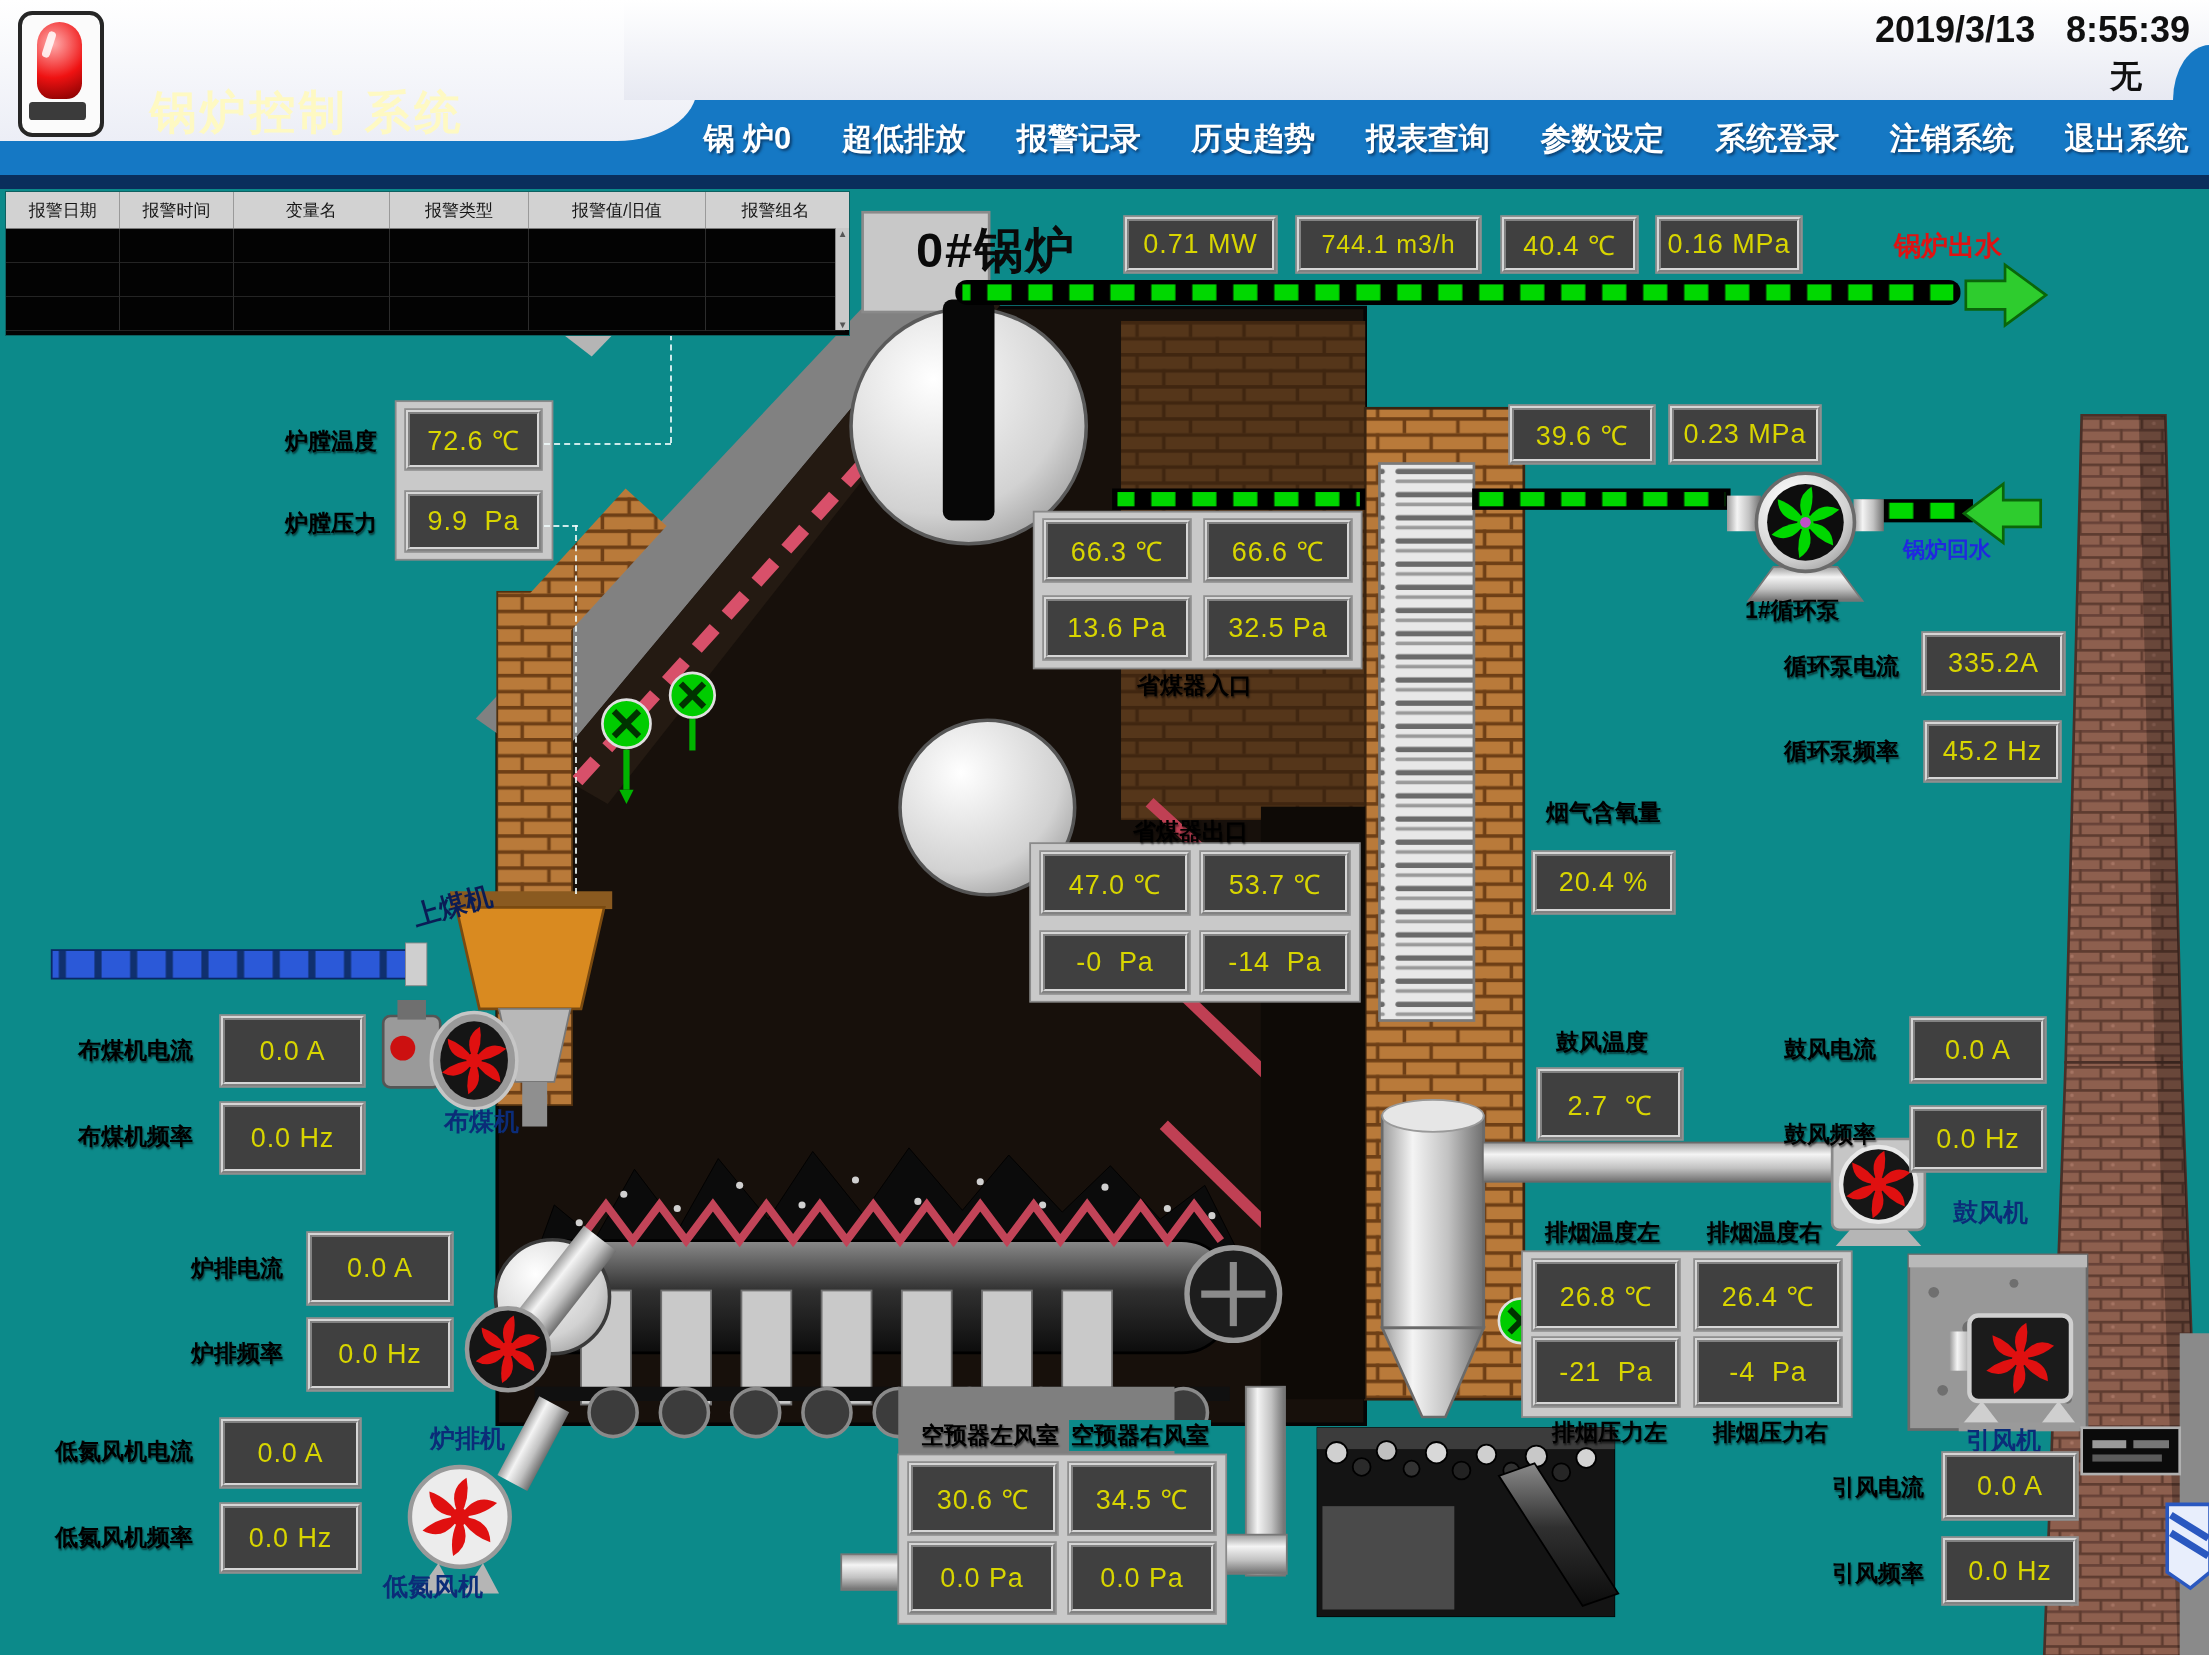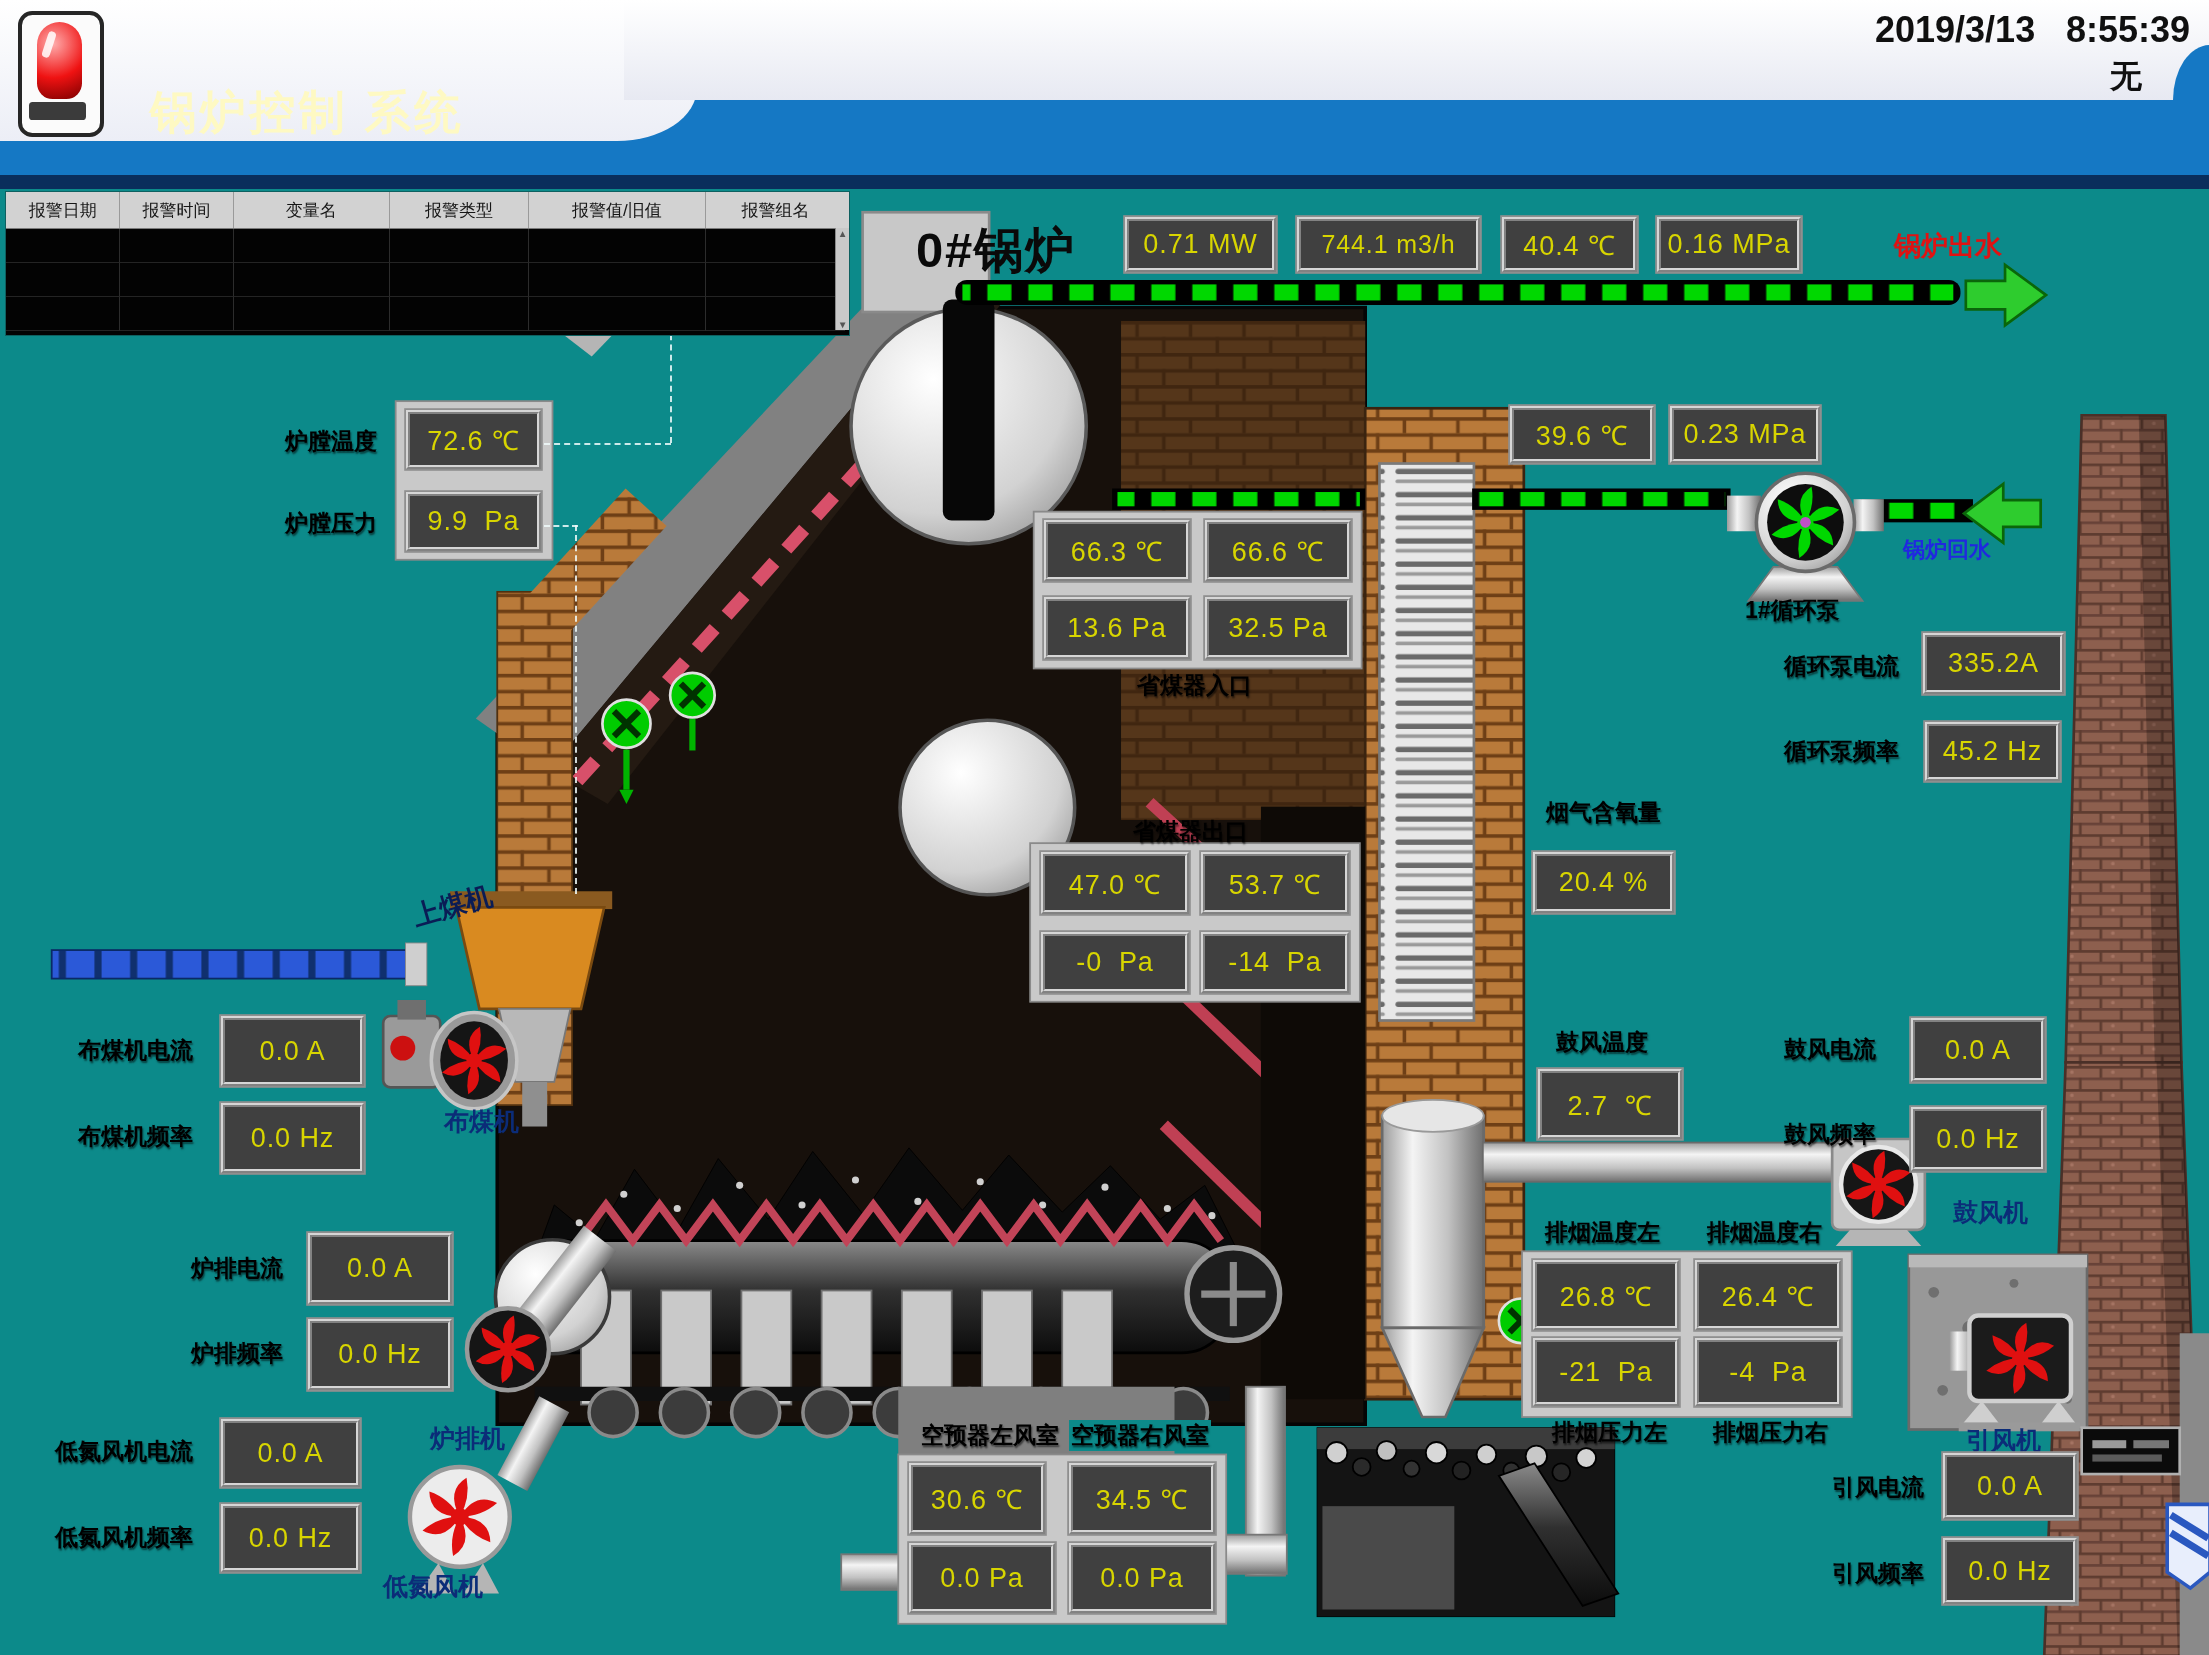--- a/index.html
+++ b/index.html
@@ -382,20 +382,31 @@
     <div class="hnavy"></div>
     <div class="logo">
       <div class="dome"></div>
       <div class="shine"></div>
       <div class="lbase"></div>
     </div>
     <div class="title">锅炉控制 系统</div>
     <div class="dt" style="left:1875px;top:9px">2019/3/13</div>
     <div class="dt" style="left:2066px;top:9px">8:55:39</div>
     <div class="weather" style="left:2110px;top:55px">无</div>
+    <div class="menu">
+      <div class="mi">锅 炉0</div>
+      <div class="mi">超低排放</div>
+      <div class="mi">报警记录</div>
+      <div class="mi">历史趋势</div>
+      <div class="mi">报表查询</div>
+      <div class="mi">参数设定</div>
+      <div class="mi">系统登录</div>
+      <div class="mi">注销系统</div>
+      <div class="mi">退出系统</div>
+    </div>
   </div>
 
   <div class="abs alarm">
     <div class="ahead">
       <div class="acol" style="flex:0 0 13.5%">报警日期</div>
       <div class="acol" style="flex:0 0 13.5%">报警时间</div>
       <div class="acol" style="flex:0 0 18.5%">变量名</div>
       <div class="acol" style="flex:0 0 16.5%">报警类型</div>
       <div class="acol" style="flex:0 0 21%">报警值/旧值</div>
       <div class="acol" style="flex:0 0 16.5%;border-right:none">报警组名</div>
@@ -493,21 +504,21 @@
   <div class="abs lbl-navy" style="left:430px;top:1422px">炉排机</div>
 
   <div class="abs lbl" style="left:55px;top:1436px">低氮风机电流</div>
   <div class="abs vbox" style="left:221px;top:1419px;width:139px;height:68px">0.0 A</div>
   <div class="abs lbl" style="left:55px;top:1522px">低氮风机频率</div>
   <div class="abs vbox" style="left:221px;top:1504px;width:139px;height:68px">0.0 Hz</div>
   <div class="abs lbl-navy" style="left:383px;top:1570px">低氮风机</div>
 
   <div class="abs lbl" style="left:921px;top:1420px">空预器左风室</div>
   <div class="abs lbl" style="left:1069px;top:1420px;background:#0C8A8A;padding:0 2px">空预器右风室</div>
-  <div class="abs vbox" style="left:909px;top:1463px;width:136px;height:71px">30.6 ℃</div>
+  <div class="abs vbox" style="left:909px;top:1463px;width:148px;height:71px">30.6 ℃</div>
   <div class="abs vbox" style="left:1069px;top:1463px;width:146px;height:71px">34.5 ℃</div>
   <div class="abs vbox" style="left:909px;top:1543px;width:146px;height:70px">0.0 Pa</div>
   <div class="abs vbox" style="left:1069px;top:1543px;width:146px;height:70px">0.0 Pa</div>
 
   <div class="abs lbl-navy" style="left:1966px;top:1424px">引风机</div>
   <div class="abs lbl" style="left:1832px;top:1472px">引风电流</div>
   <div class="abs vbox" style="left:1943px;top:1453px;width:134px;height:66px">0.0 A</div>
   <div class="abs lbl" style="left:1832px;top:1558px">引风频率</div>
   <div class="abs vbox" style="left:1943px;top:1538px;width:134px;height:66px">0.0 Hz</div>
 

